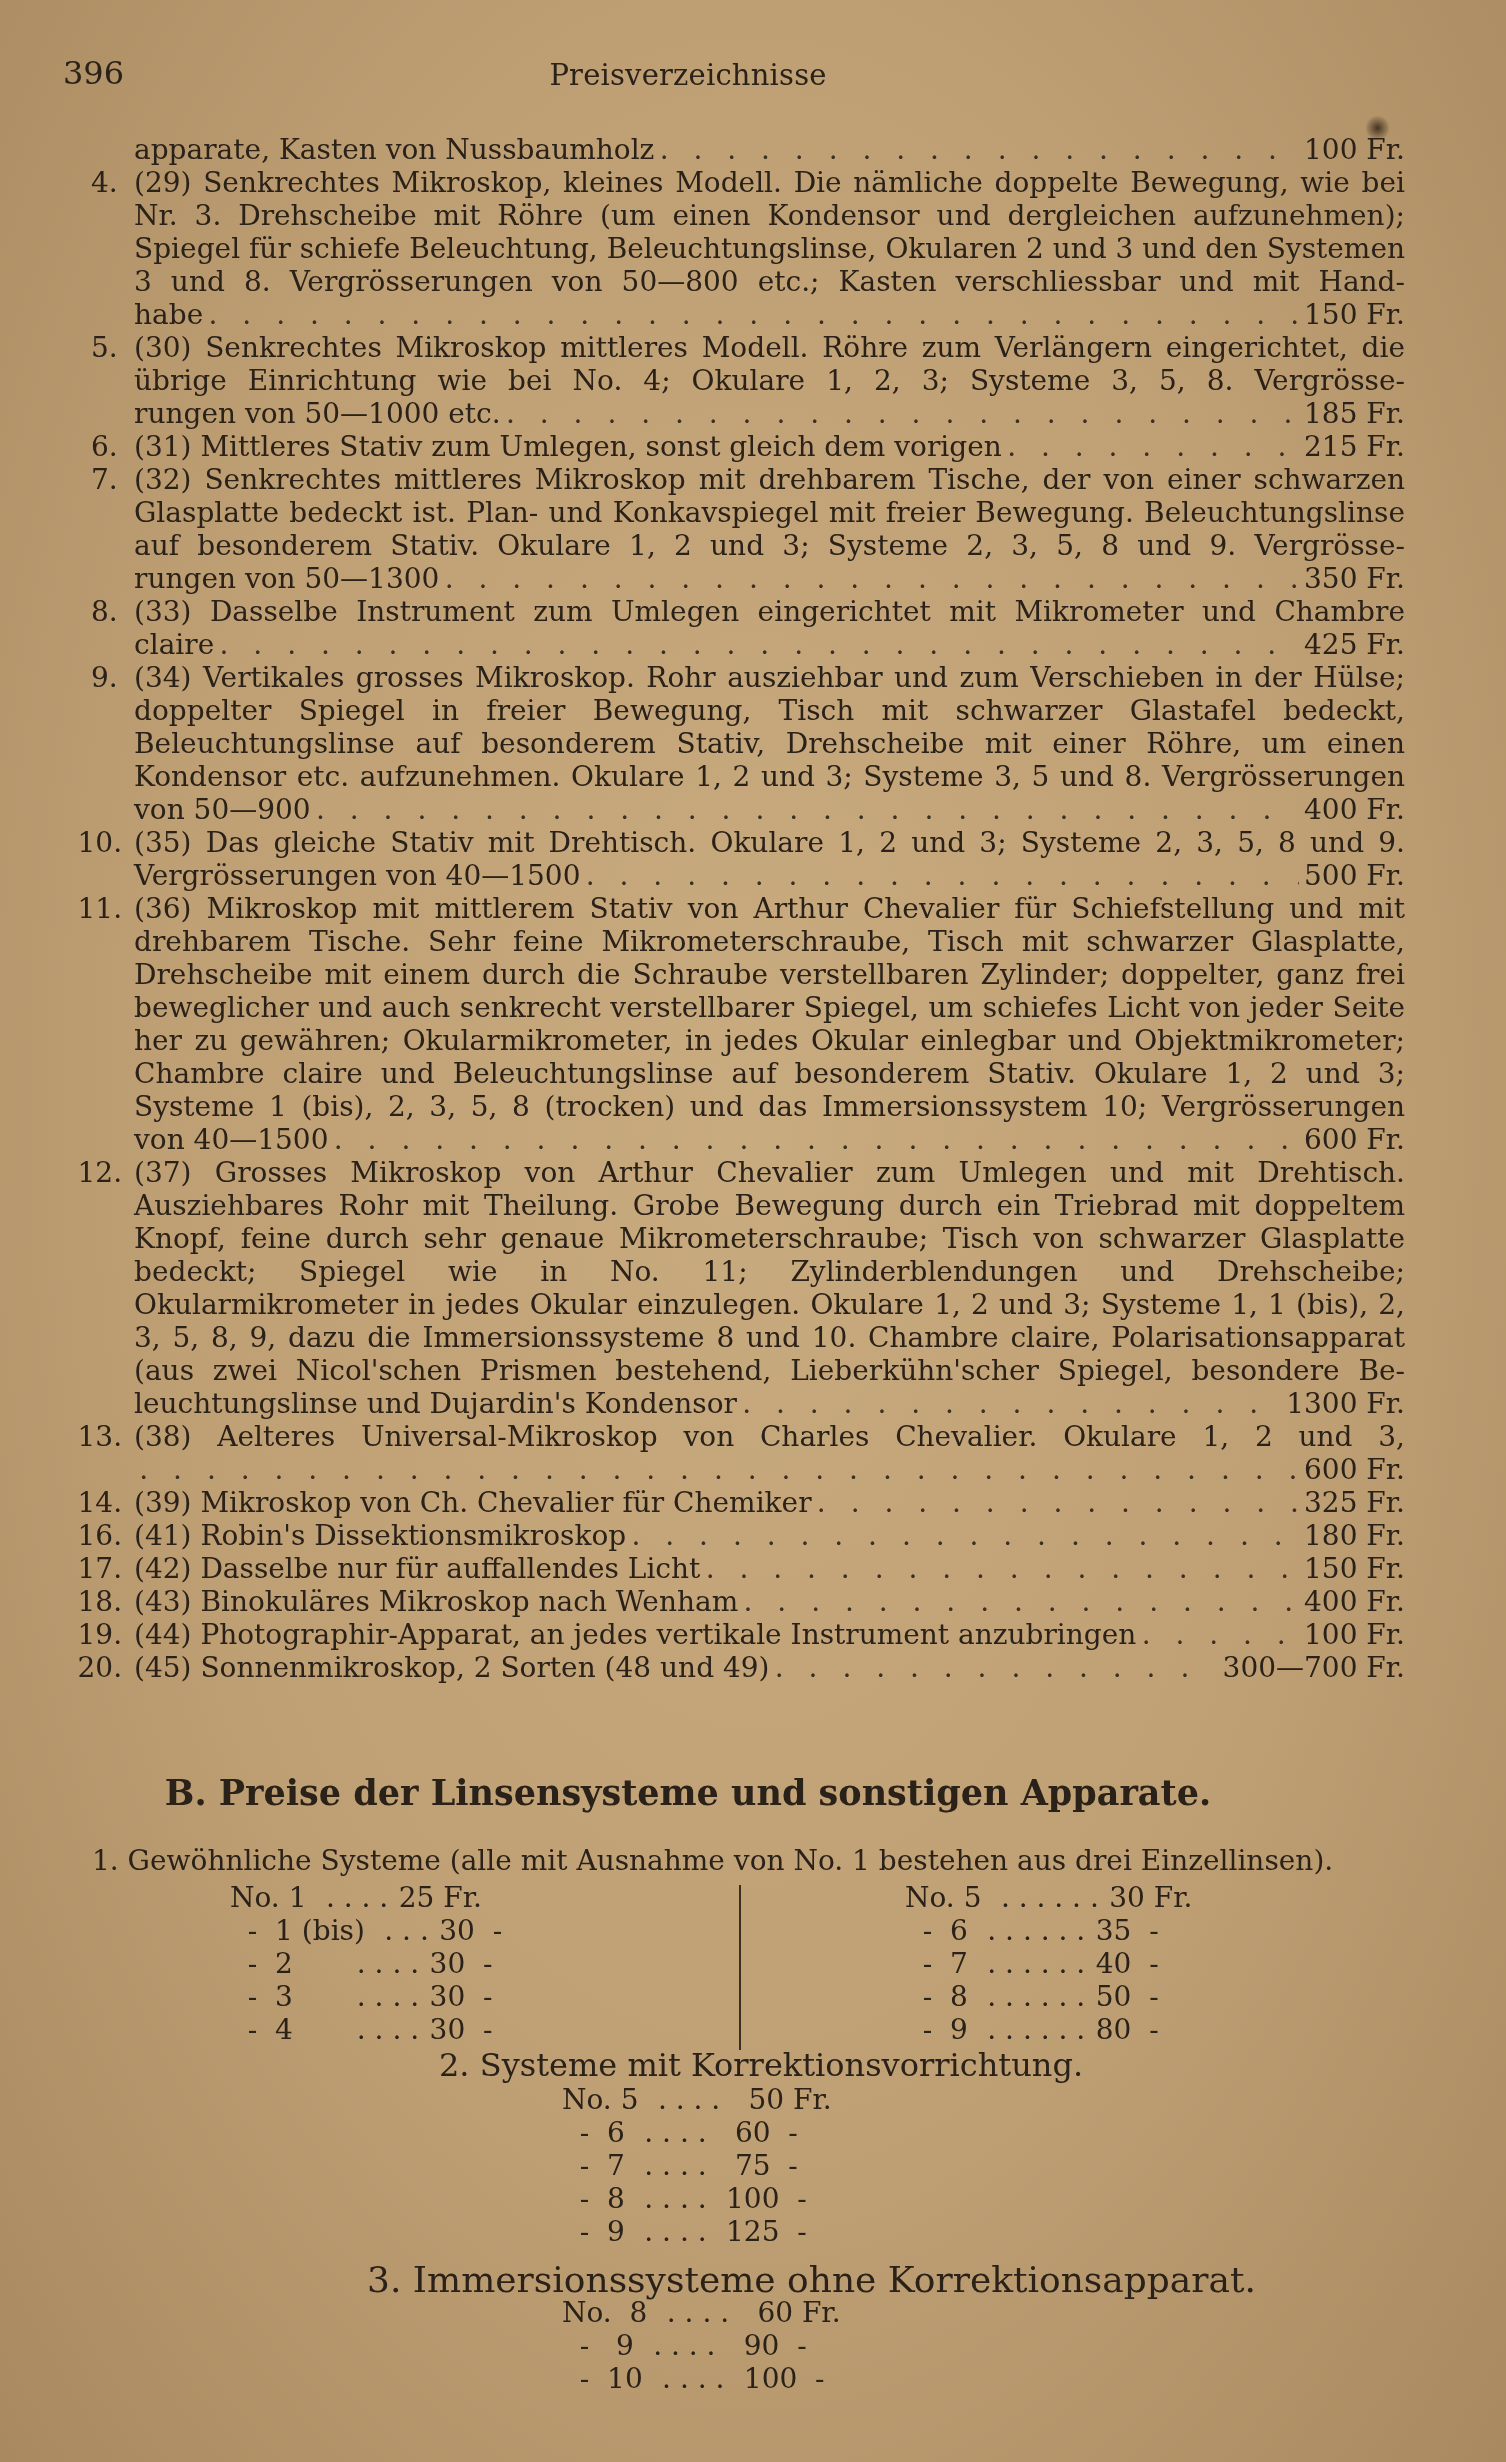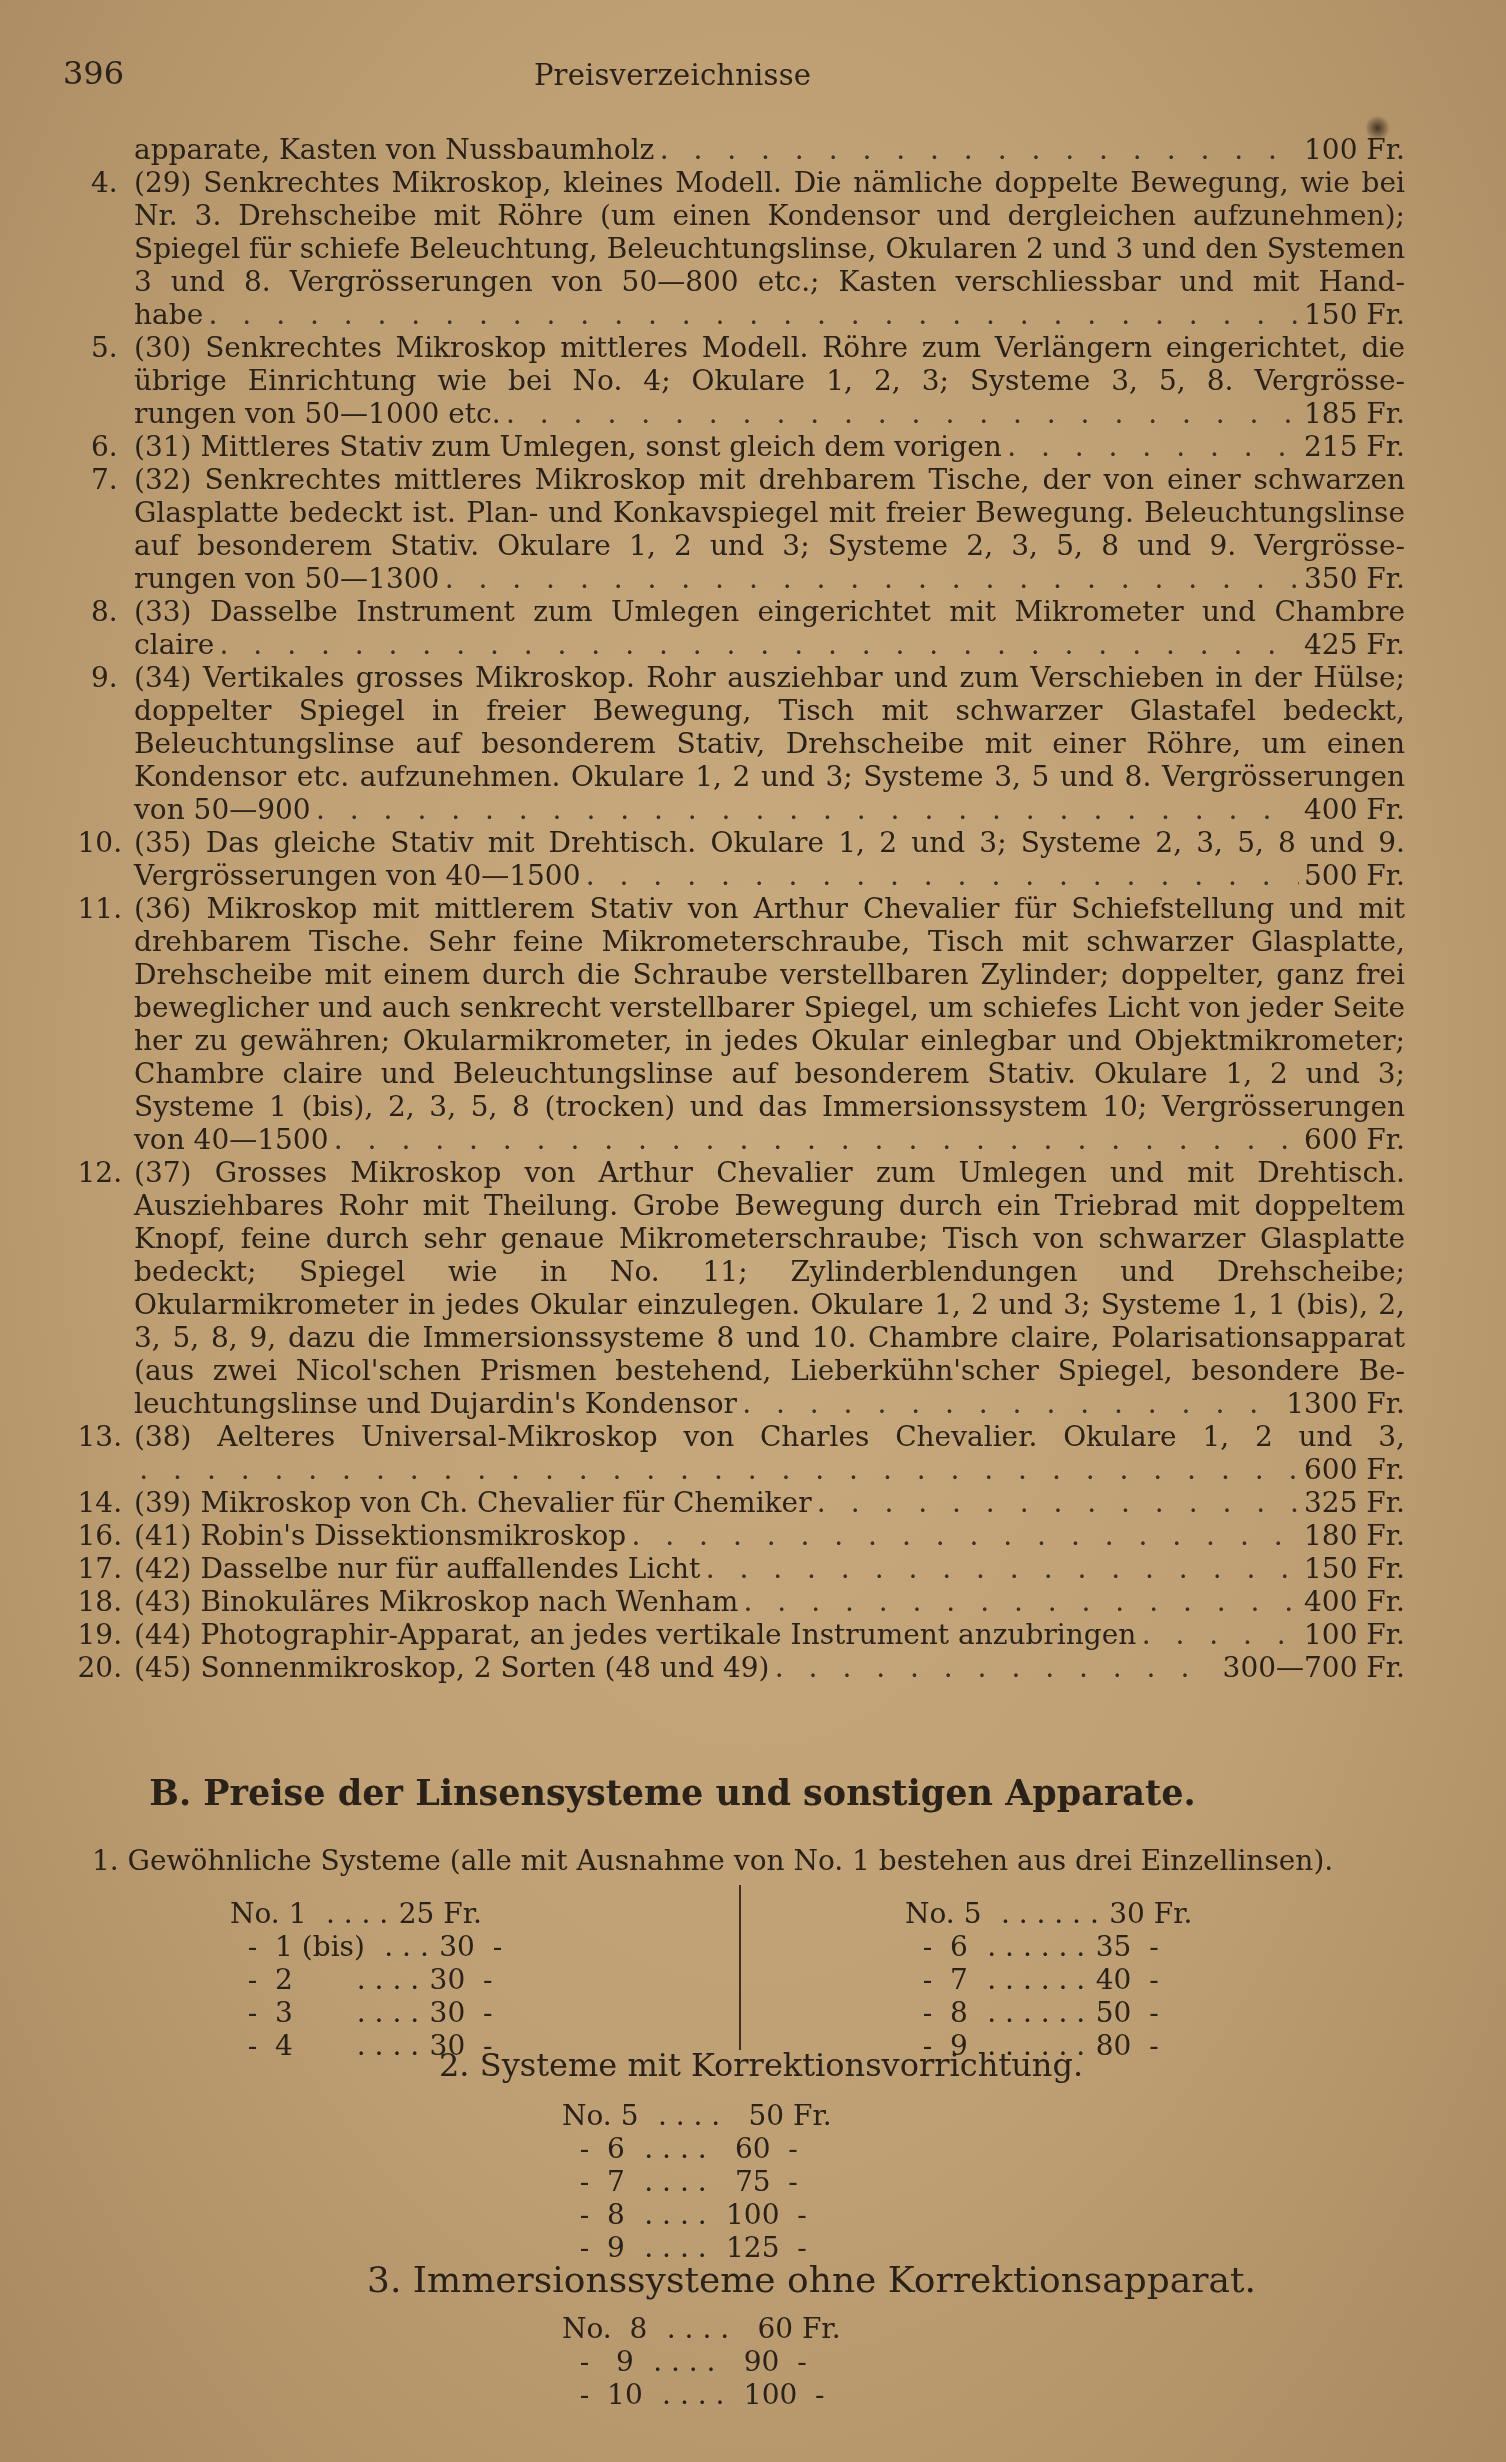--- a/index.html
+++ b/index.html
@@ -3,35 +3,35 @@
 <meta charset="utf-8">
 <style>
   html, body { margin:0; padding:0; }
   body {
     width:1507px; height:2462px; overflow:hidden;
     background: radial-gradient(ellipse at 50% 45%, #c9ab80 0%, #bf9f74 55%, #a98a60 100%);
     font-family: "DejaVu Serif", "Liberation Serif", serif;
     color:#2a2118;
     position:relative;
   }
-  .page { position:absolute; left:0; top:0; width:1345px; height:2462px; }
+  .page { position:absolute; left:0; top:0; width:1345px; height:2462px;padding-left:31px; }
   .header { position:absolute; top:54px; left:63px; right:63px; height:44px; }
   .pagenum { position:absolute; left:0; top:0; font-size:32px; }
   .running { position:absolute; left:0; right:0; top:3.5px; text-align:center; font-size:29px; letter-spacing:0.2px; }
   .body { position:absolute; left:88px; width:1317px; top:133px; font-size:28px; line-height:33px; }
   .entry { position:relative; padding-left:46px; text-align:justify; }
   .entry .num { position:absolute; left:-10.5px; top:0; width:49px; text-align:right; padding-right:8.8px; box-sizing:border-box; }
   .lastline { display:flex; align-items:flex-start; }
   .lastline .lead { white-space:nowrap; }
   .lastline .dots { flex:1; overflow:hidden; white-space:nowrap; letter-spacing:8px; margin:0 5.3px; color:#3a2f22; }
   .lastline .dots::before { content:". . . . . . . . . . . . . . . . . . . . . . . . . . . . . . . . . . . . . . . . . . . . . . . . . . . . . . . . . . . . . . . ."; }
   .lastline .price { white-space:nowrap; }
   .sectionB { position:absolute; left:0; right:0; top:1772px; text-align:center; font-weight:bold; font-size:35px; }
   .subB1 { position:absolute; left:92px; top:1844px; font-size:28px; }
-  .col { position:absolute; font-size:28px; line-height:33px;margin-top:16px; }
+  .col { position:absolute; font-size:28px; line-height:33px; }
   .col .row { display:flex; white-space:pre; }
   .divider { position:absolute; left:739px; top:1885px; width:1.8px; height:165px; background:#3a2f22; }
   .sub2 { position:absolute; left:439px; top:2046px; font-size:32px; }
   .sub3 { position:absolute; left:367px; top:2259px; font-size:36px; }
   .stain { position:absolute; left:1366px; top:114px; width:23px; height:28px; border-radius:50%; background:radial-gradient(circle, rgba(50,35,20,0.85) 0%, rgba(50,35,20,0) 70%); }
 </style>
 </head>
 <body>
 
 <div class="page">

